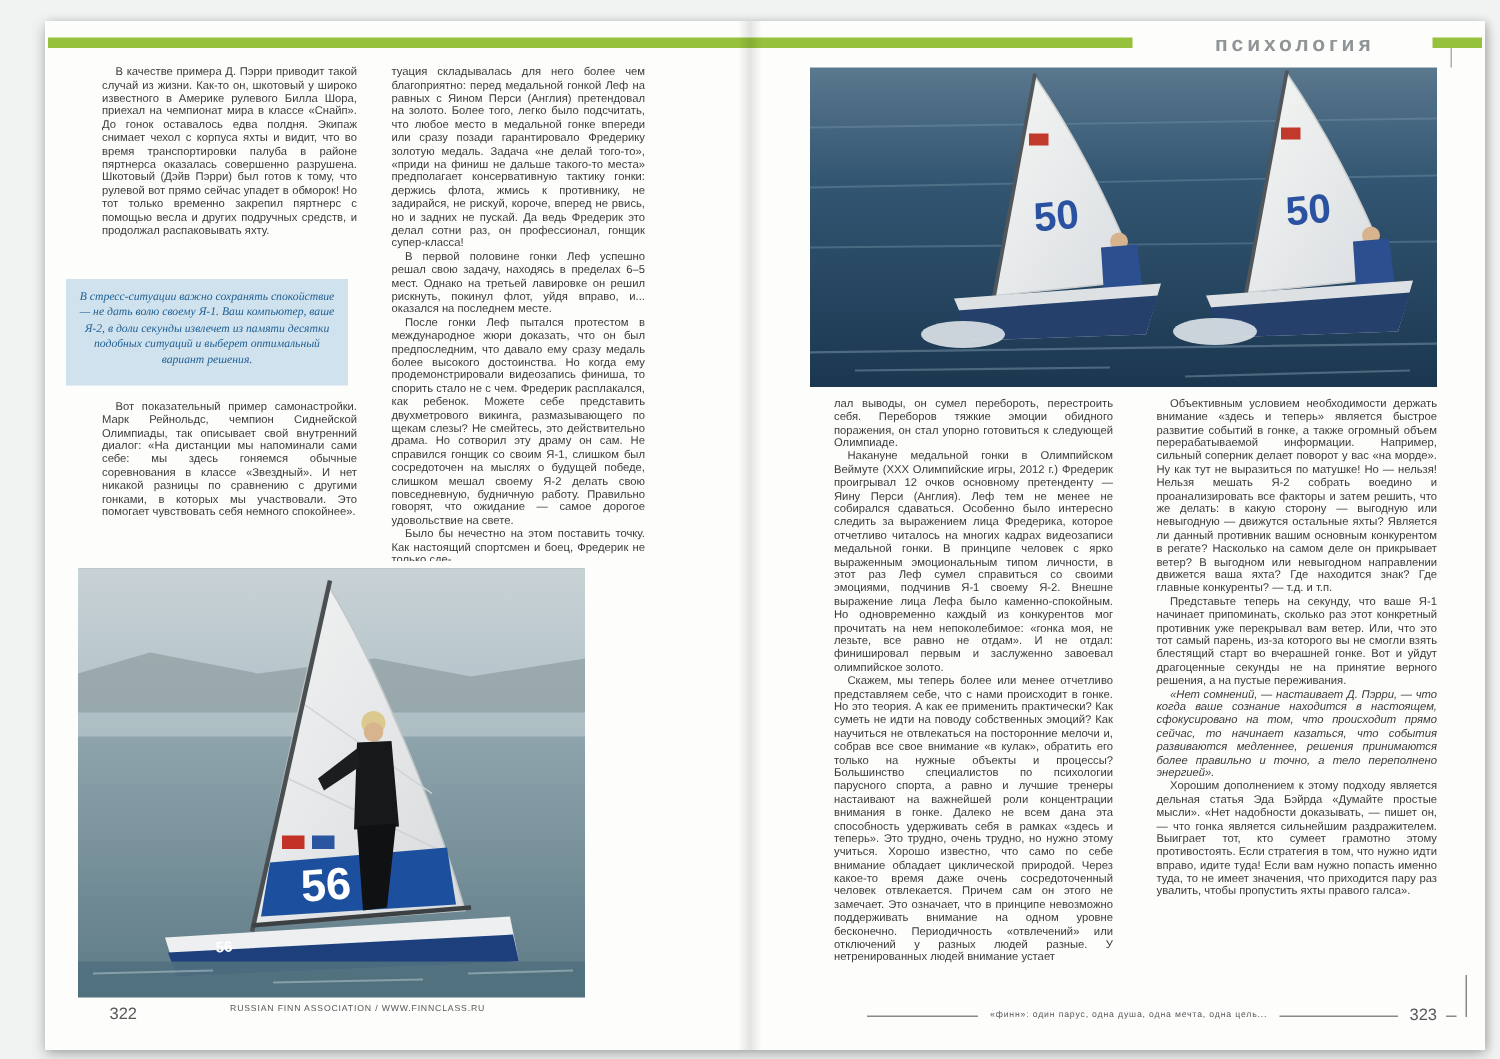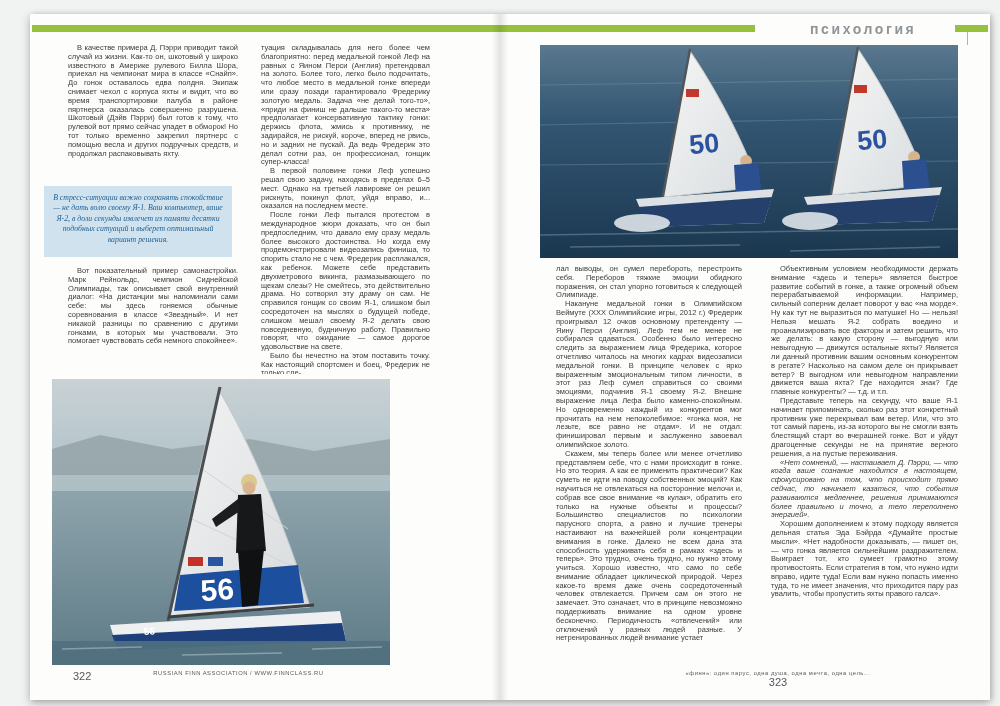--- a/index.html
+++ b/index.html
@@ -19,21 +19,21 @@
   .bodycol p{margin:0 0 0 16px;}
   .bodycol p.ind{text-indent:9px;}
   .callout{position:absolute;left:14px;top:172px;width:172px;height:57px;background:#cfe2ee;
            padding:7px 8px;font-family:Liberation Serif, serif;
            font-style:italic;font-size:7.8px;line-height:10.4px;color:#1f5f93;text-align:center;}
   .photo{position:absolute;overflow:hidden;background:#7c93a0;}
   .photo svg{display:block;}
   .footer-left{position:absolute;left:13px;top:656px;width:300px;height:14px;
                display:flex;color:#5a5d5e;gap:24px;}
   .footer-right{position:absolute;left:548px;top:656px;width:400px;height:14px;
-                display:flex;align-items:center;color:#5a5d5e;flex-direction:column;}
+                display:flex;align-items:center;color:#5a5d5e;}
   .pgnum{font-size:11px;color:#55585a;}
   .rule{height:1px;background:#87898b;}
   .dash{width:7px;height:1px;background:#87898b;}
   .foot-caps{font-size:5.8px;letter-spacing:.55px;color:#55585a;white-space:nowrap;}
   .corner-v{width:1px;height:28px;background:#87898b;position:relative;top:-13px;}
 </style>
 </head>
 <body>
 
 <div class="stage">

